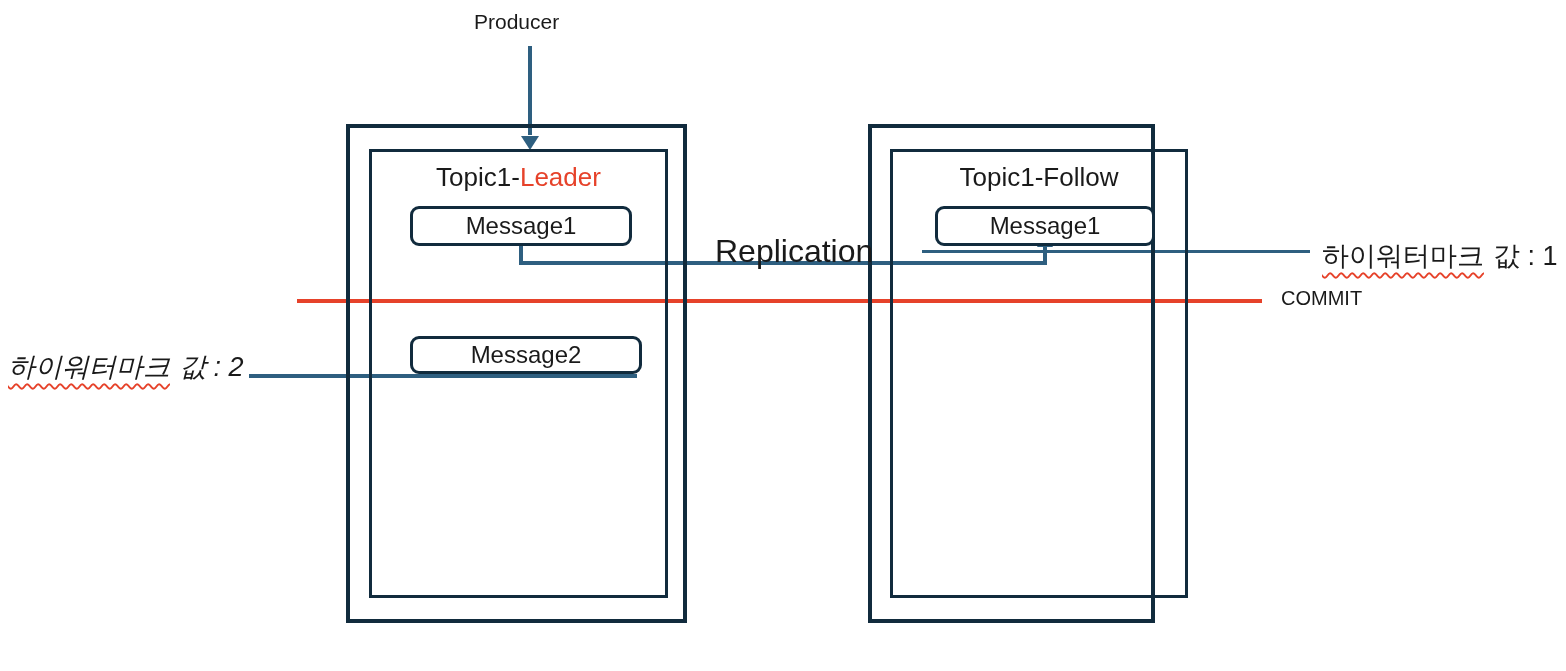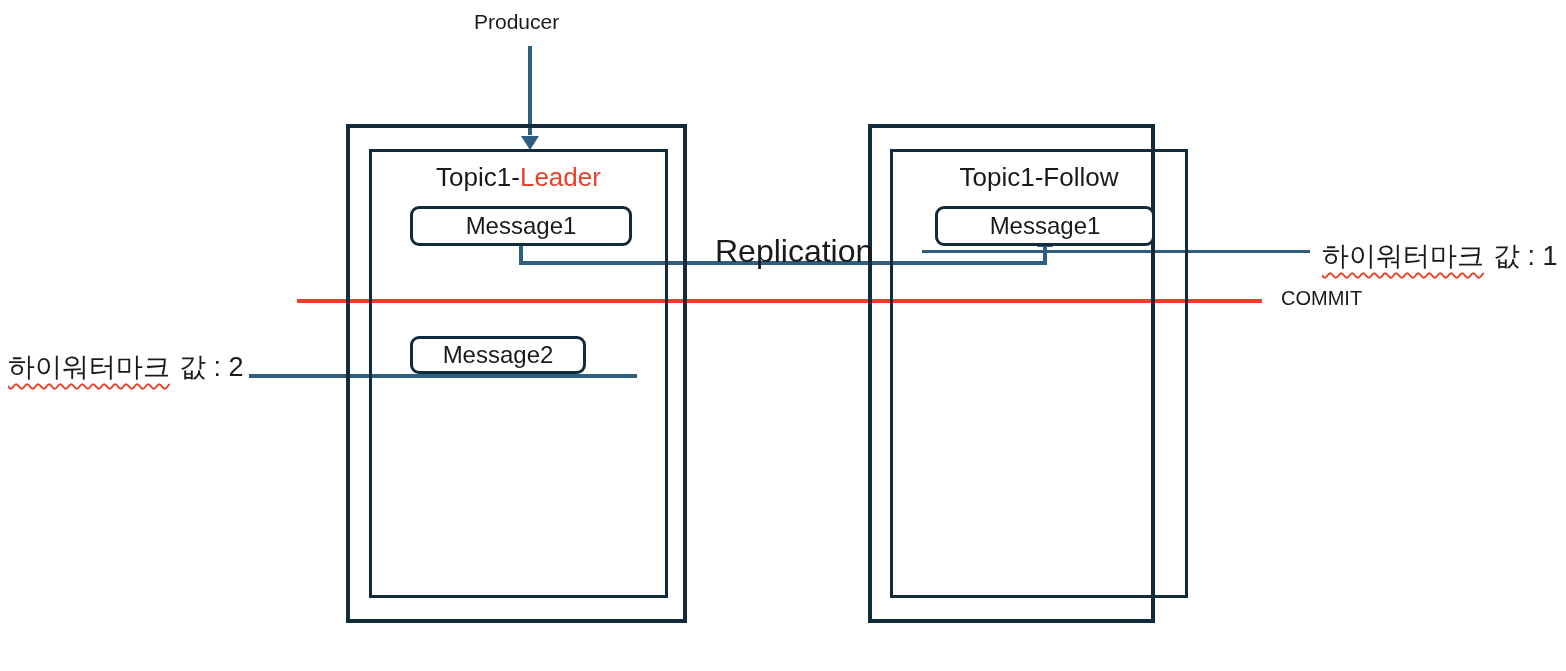--- a/index.html
+++ b/index.html
@@ -65,34 +65,34 @@
 
   .msg{
     position:absolute;
     border:3px solid var(--box-border);
     border-radius:9px;
     display:flex;align-items:center;justify-content:center;
     font-size:24px;
     background:var(--background);
   }
   .msg-b1-1{left:38px;top:54px;width:222px;height:40px;}
-  .msg-b1-2{left:38px;top:184px;width:176px;height:38px;}
+  .msg-b1-2{left:38px;top:184px;width:232px;height:38px;}
   .msg-b2-1{left:42px;top:54px;width:220px;height:40px;}
 
   
   .producer{left:474px;top:10px;font-size:21px;}
   .rep-label{left:715px;top:233px;font-size:32px;}
   .commit-label{left:1281px;top:287px;font-size:20px;}
   .broker-name{font-size:32px;text-align:center;top:614px;}
   .bn1{left:346px;width:341px;}
   .bn2{left:868px;width:340px;}
 
   .hw{font-size:27px;}
   .hw1{left:1322px;top:241px;}
-  .hw2{left:8px;top:352px;}
+  .hw2{left:8px;top:352px;font-style:italic;}
   .wavy{
     text-decoration-line:underline;
     text-decoration-style:wavy;
     text-decoration-color:var(--accent-red);
     text-decoration-thickness:2px;
     text-underline-offset:7px;
     text-decoration-skip-ink:none;
   }
   .hw .rest{margin-left:9px;}
 </style>

